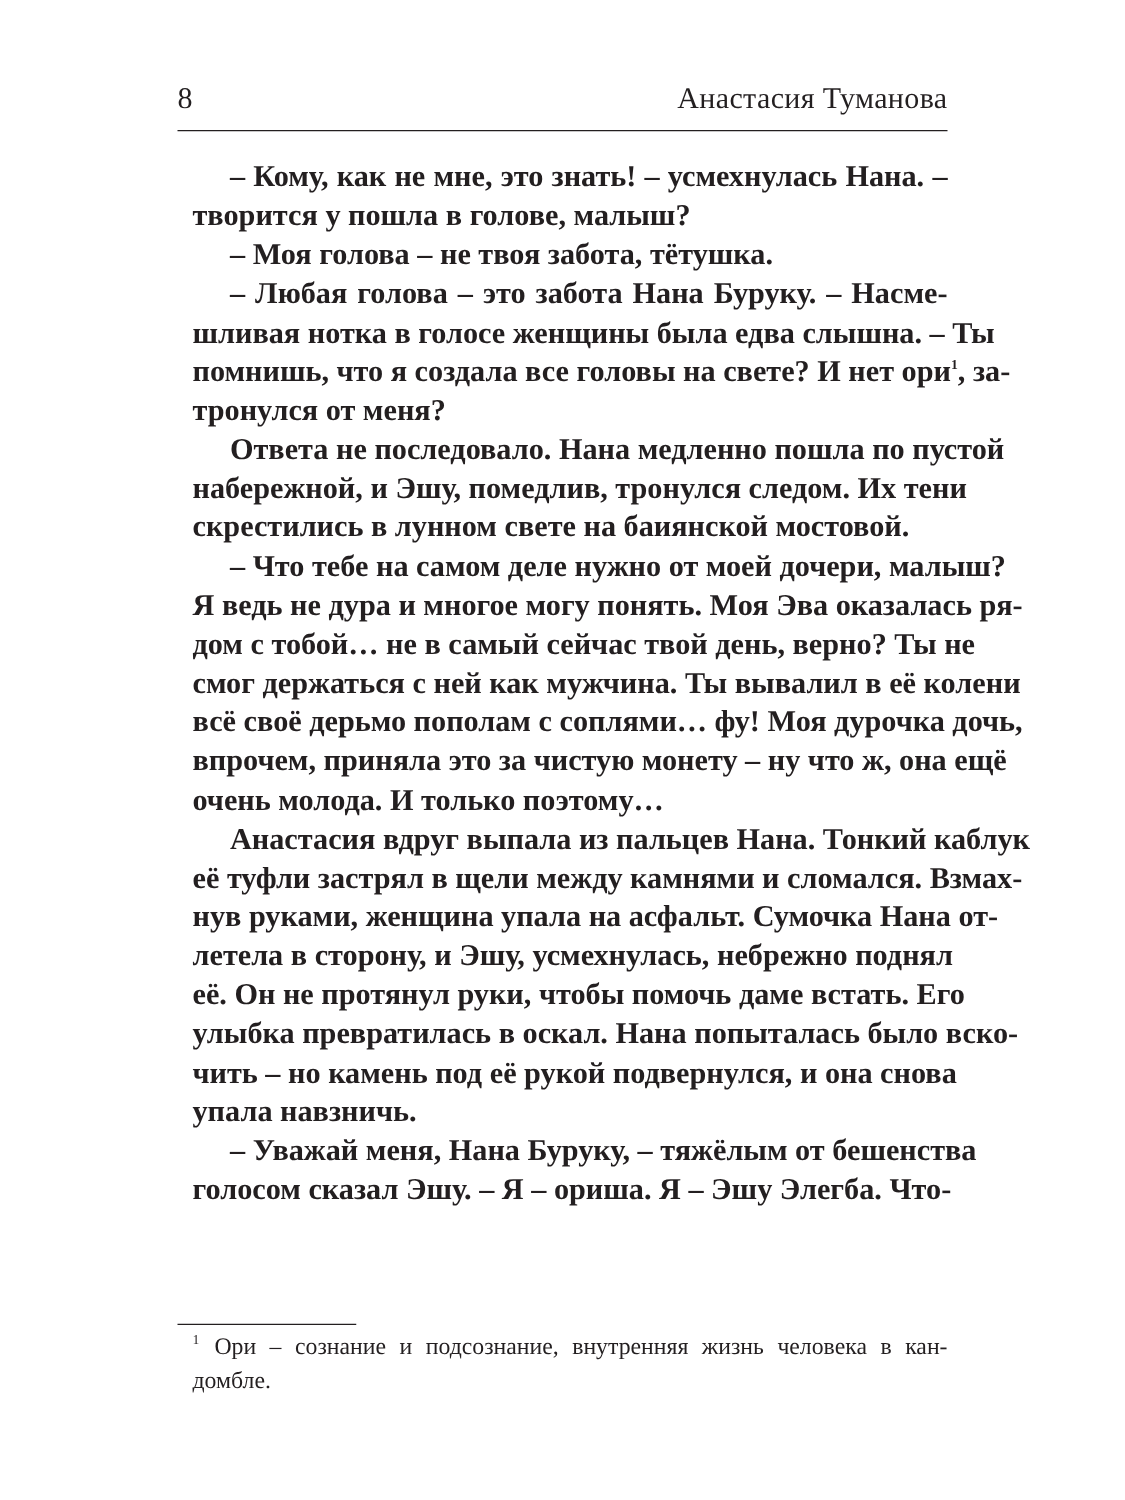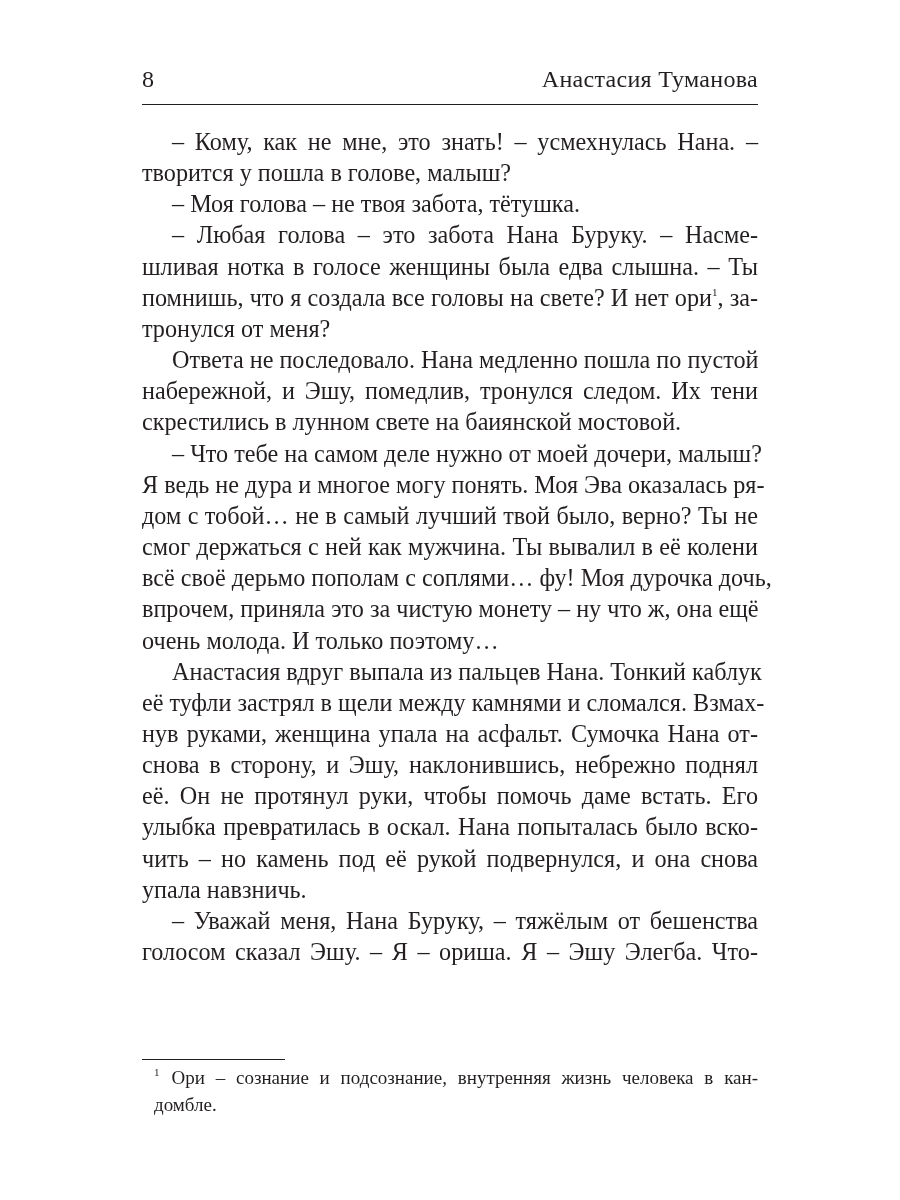--- a/index.html
+++ b/index.html
@@ -12,22 +12,22 @@
     overflow: hidden;
   }
   .page { position: absolute; left: 142px; top: 0; width: 616px; height: 1200px; }
   .running-head {
     position: absolute; left: 0; right: 0; top: 66px; height: 34px;
     display: flex; justify-content: space-between; align-items: baseline;
     font-size: 24px; letter-spacing: 0.3px;
   }
   .head-rule { position: absolute; left: 0; right: 0; top: 104px; height: 0; border-top: 1.3px solid #231f20; }
   .body-text {
-    position: absolute; left: 0; right: 0; top: 126px;
-    font-size: 24.2px; line-height: 31.15px;
+    position: absolute; left: 12px; right: 0; top: 126px;
+    font-size: 24.2px; line-height: 31.15px; font-weight: bold;
   }
   .body-text .line { display: block; text-align: justify; text-align-last: justify; white-space: nowrap; }
   .body-text .line.last { text-align-last: left; }
   .body-text .line.first { padding-left: 30px; }
   sup { font-size: 11px; line-height: 0; vertical-align: 10px; }
   .fn-rule { position: absolute; left: 0; width: 143px; top: 1059px; border-top: 1px solid #231f20; }
   .footnote {
     position: absolute; left: 12px; right: 0; top: 1064px;
     font-size: 19px; line-height: 27px;
   }
@@ -66,32 +66,32 @@
 
     <div>
       <span class="line first">Ответа не последовало. Нана медленно пошла по пустой</span>
       <span class="line">набережной, и Эшу, помедлив, тронулся следом. Их тени</span>
       <span class="line last">скрестились в лунном свете на баиянской мостовой.</span>
     </div>
 
     <div>
       <span class="line first">– Что тебе на самом деле нужно от моей дочери, малыш?</span>
       <span class="line">Я ведь не дура и многое могу понять. Моя Эва оказалась ря-</span>
-      <span class="line">дом с тобой… не в самый лучший твой было, верно? Ты не</span>
+      <span class="line">дом с тобой… не в самый сейчас твой день, верно? Ты не</span>
       <span class="line">смог держаться с ней как мужчина. Ты вывалил в её колени</span>
       <span class="line">всё своё дерьмо пополам с соплями… фу! Моя дурочка дочь,</span>
       <span class="line">впрочем, приняла это за чистую монету – ну что ж, она ещё</span>
       <span class="line last">очень молода. И только поэтому…</span>
     </div>
 
     <div>
       <span class="line first">Анастасия вдруг выпала из пальцев Нана. Тонкий каблук</span>
       <span class="line">её туфли застрял в щели между камнями и сломался. Взмах-</span>
       <span class="line">нув руками, женщина упала на асфальт. Сумочка Нана от-</span>
-      <span class="line">снова в сторону, и Эшу, наклонившись, небрежно поднял</span>
+      <span class="line">летела в сторону, и Эшу, усмехнулась, небрежно поднял</span>
       <span class="line">её. Он не протянул руки, чтобы помочь даме встать. Его</span>
       <span class="line">улыбка превратилась в оскал. Нана попыталась было вско-</span>
       <span class="line">чить – но камень под её рукой подвернулся, и она снова</span>
       <span class="line last">упала навзничь.</span>
     </div>
 
     <div>
       <span class="line first">– Уважай меня, Нана Буруку, – тяжёлым от бешенства</span>
       <span class="line">голосом сказал Эшу. – Я – ориша. Я – Эшу Элегба. Что-</span>
     </div>

